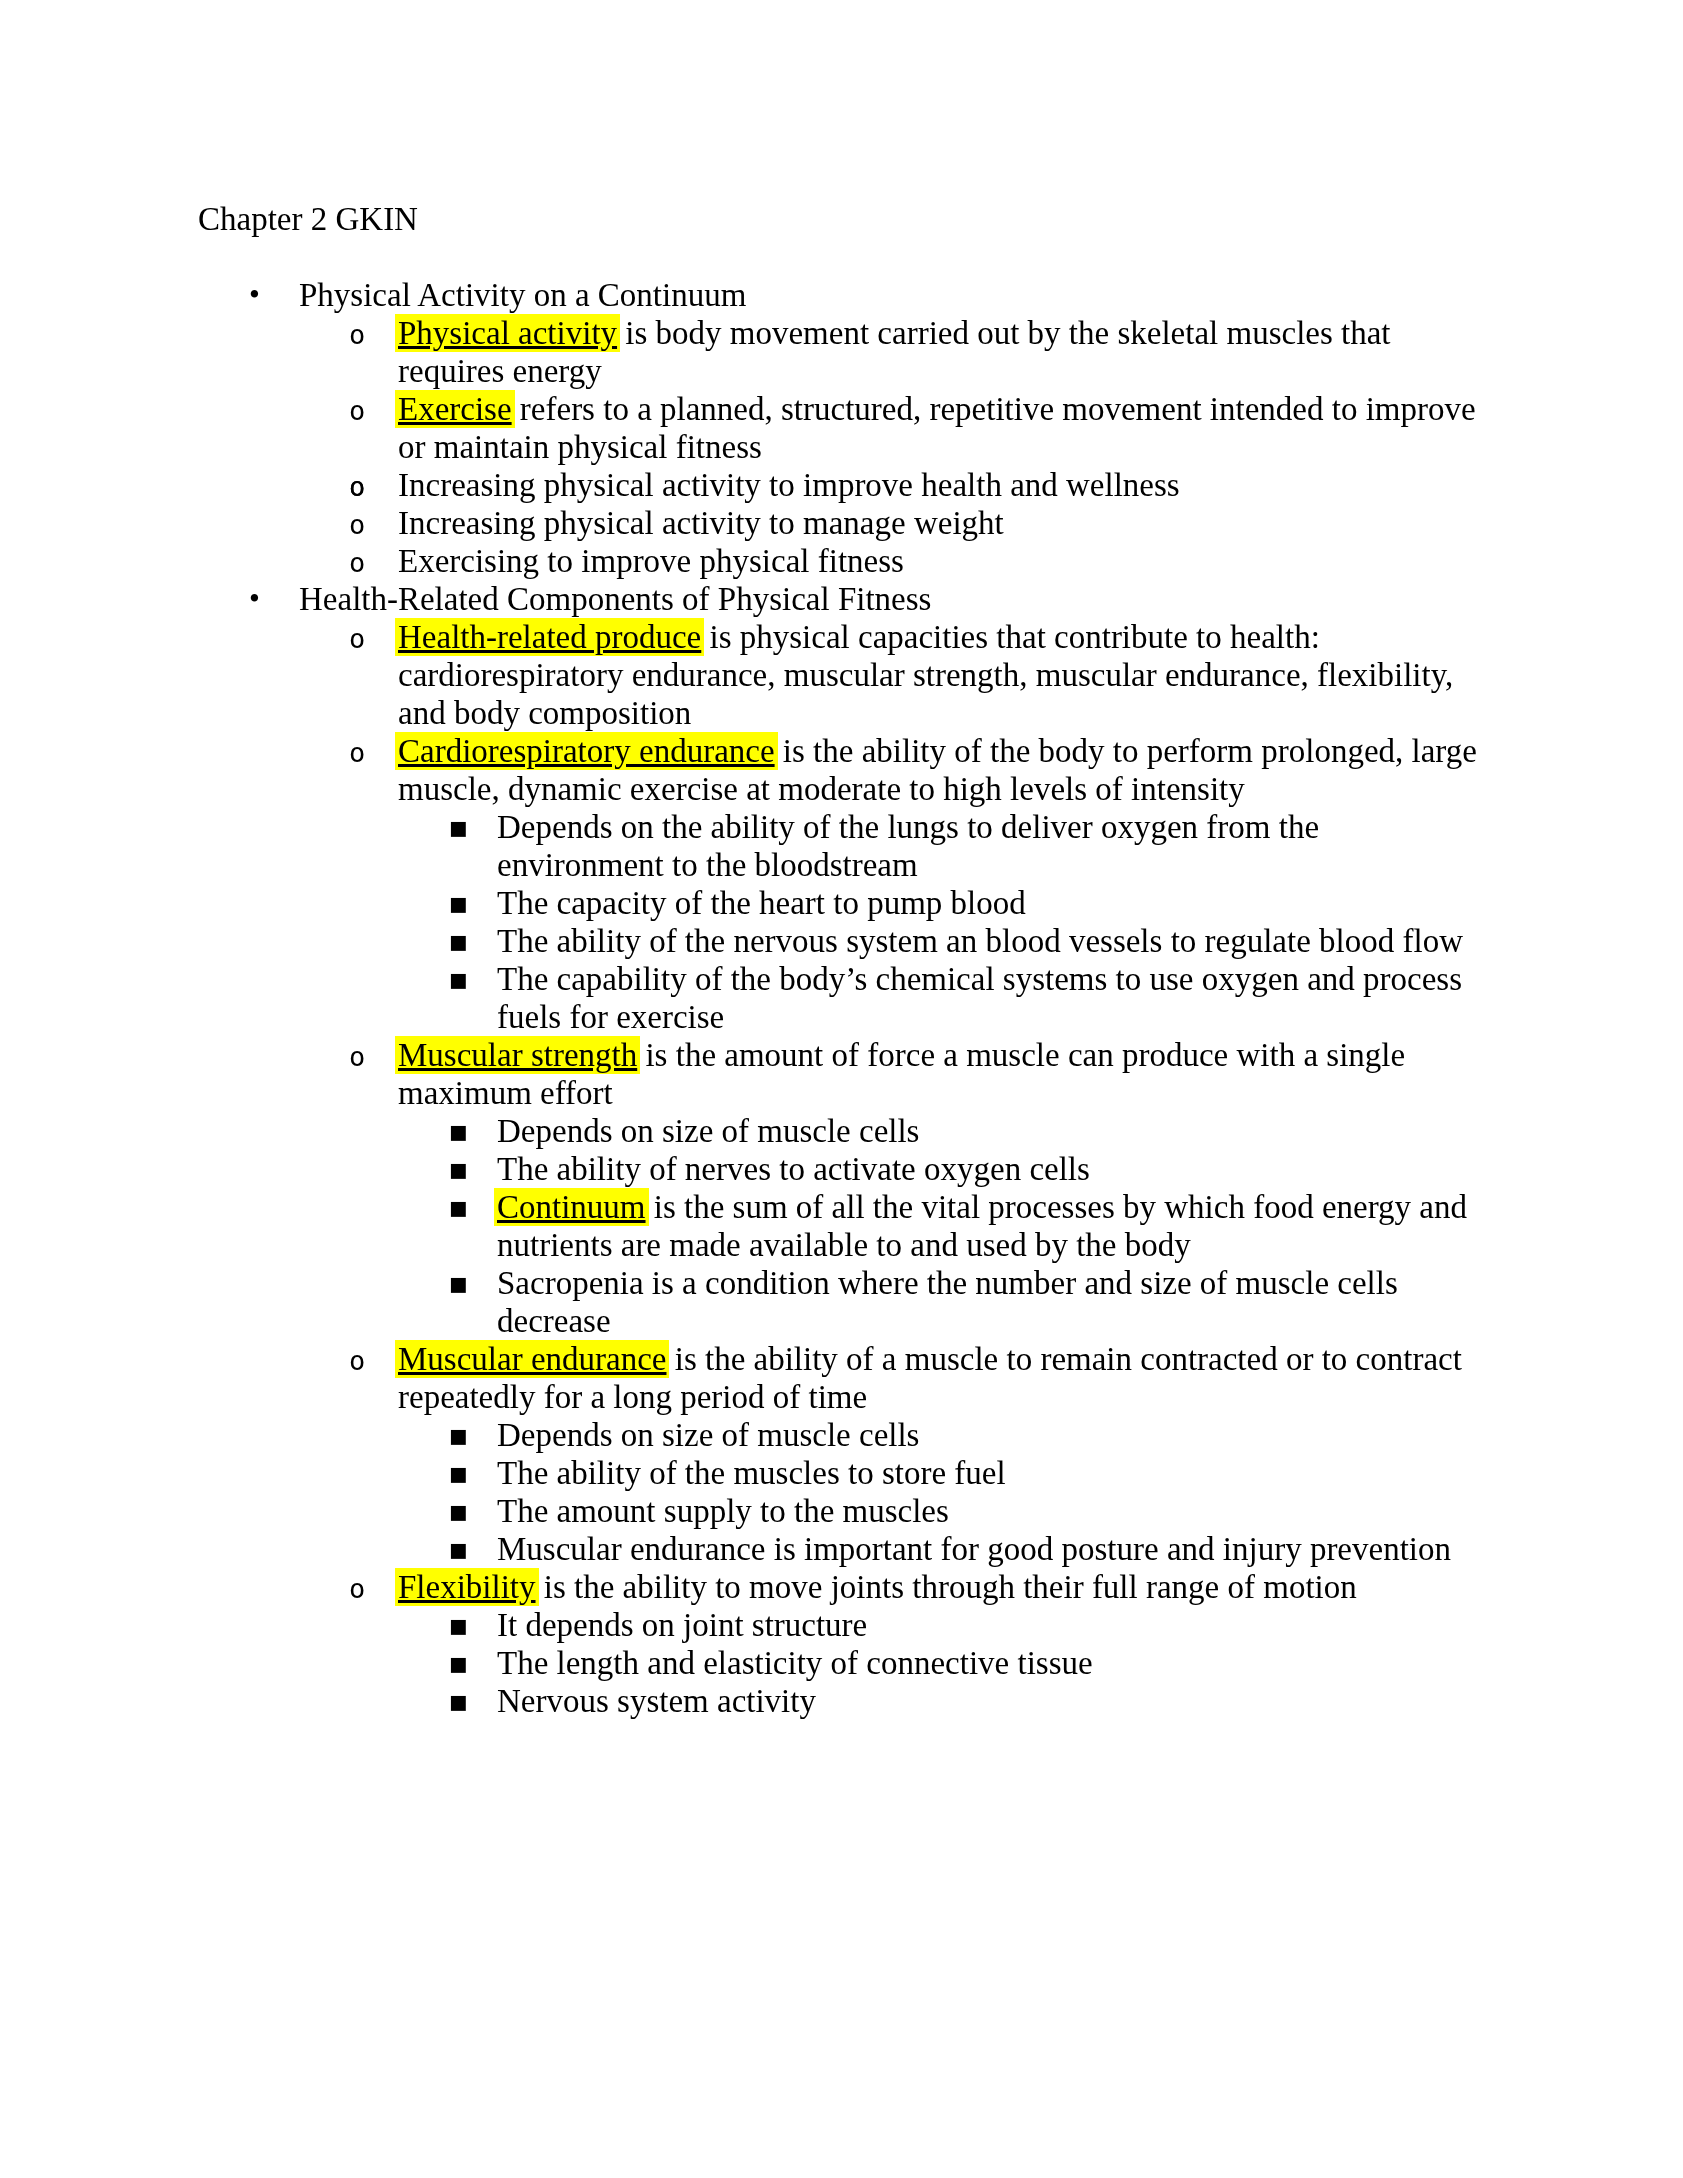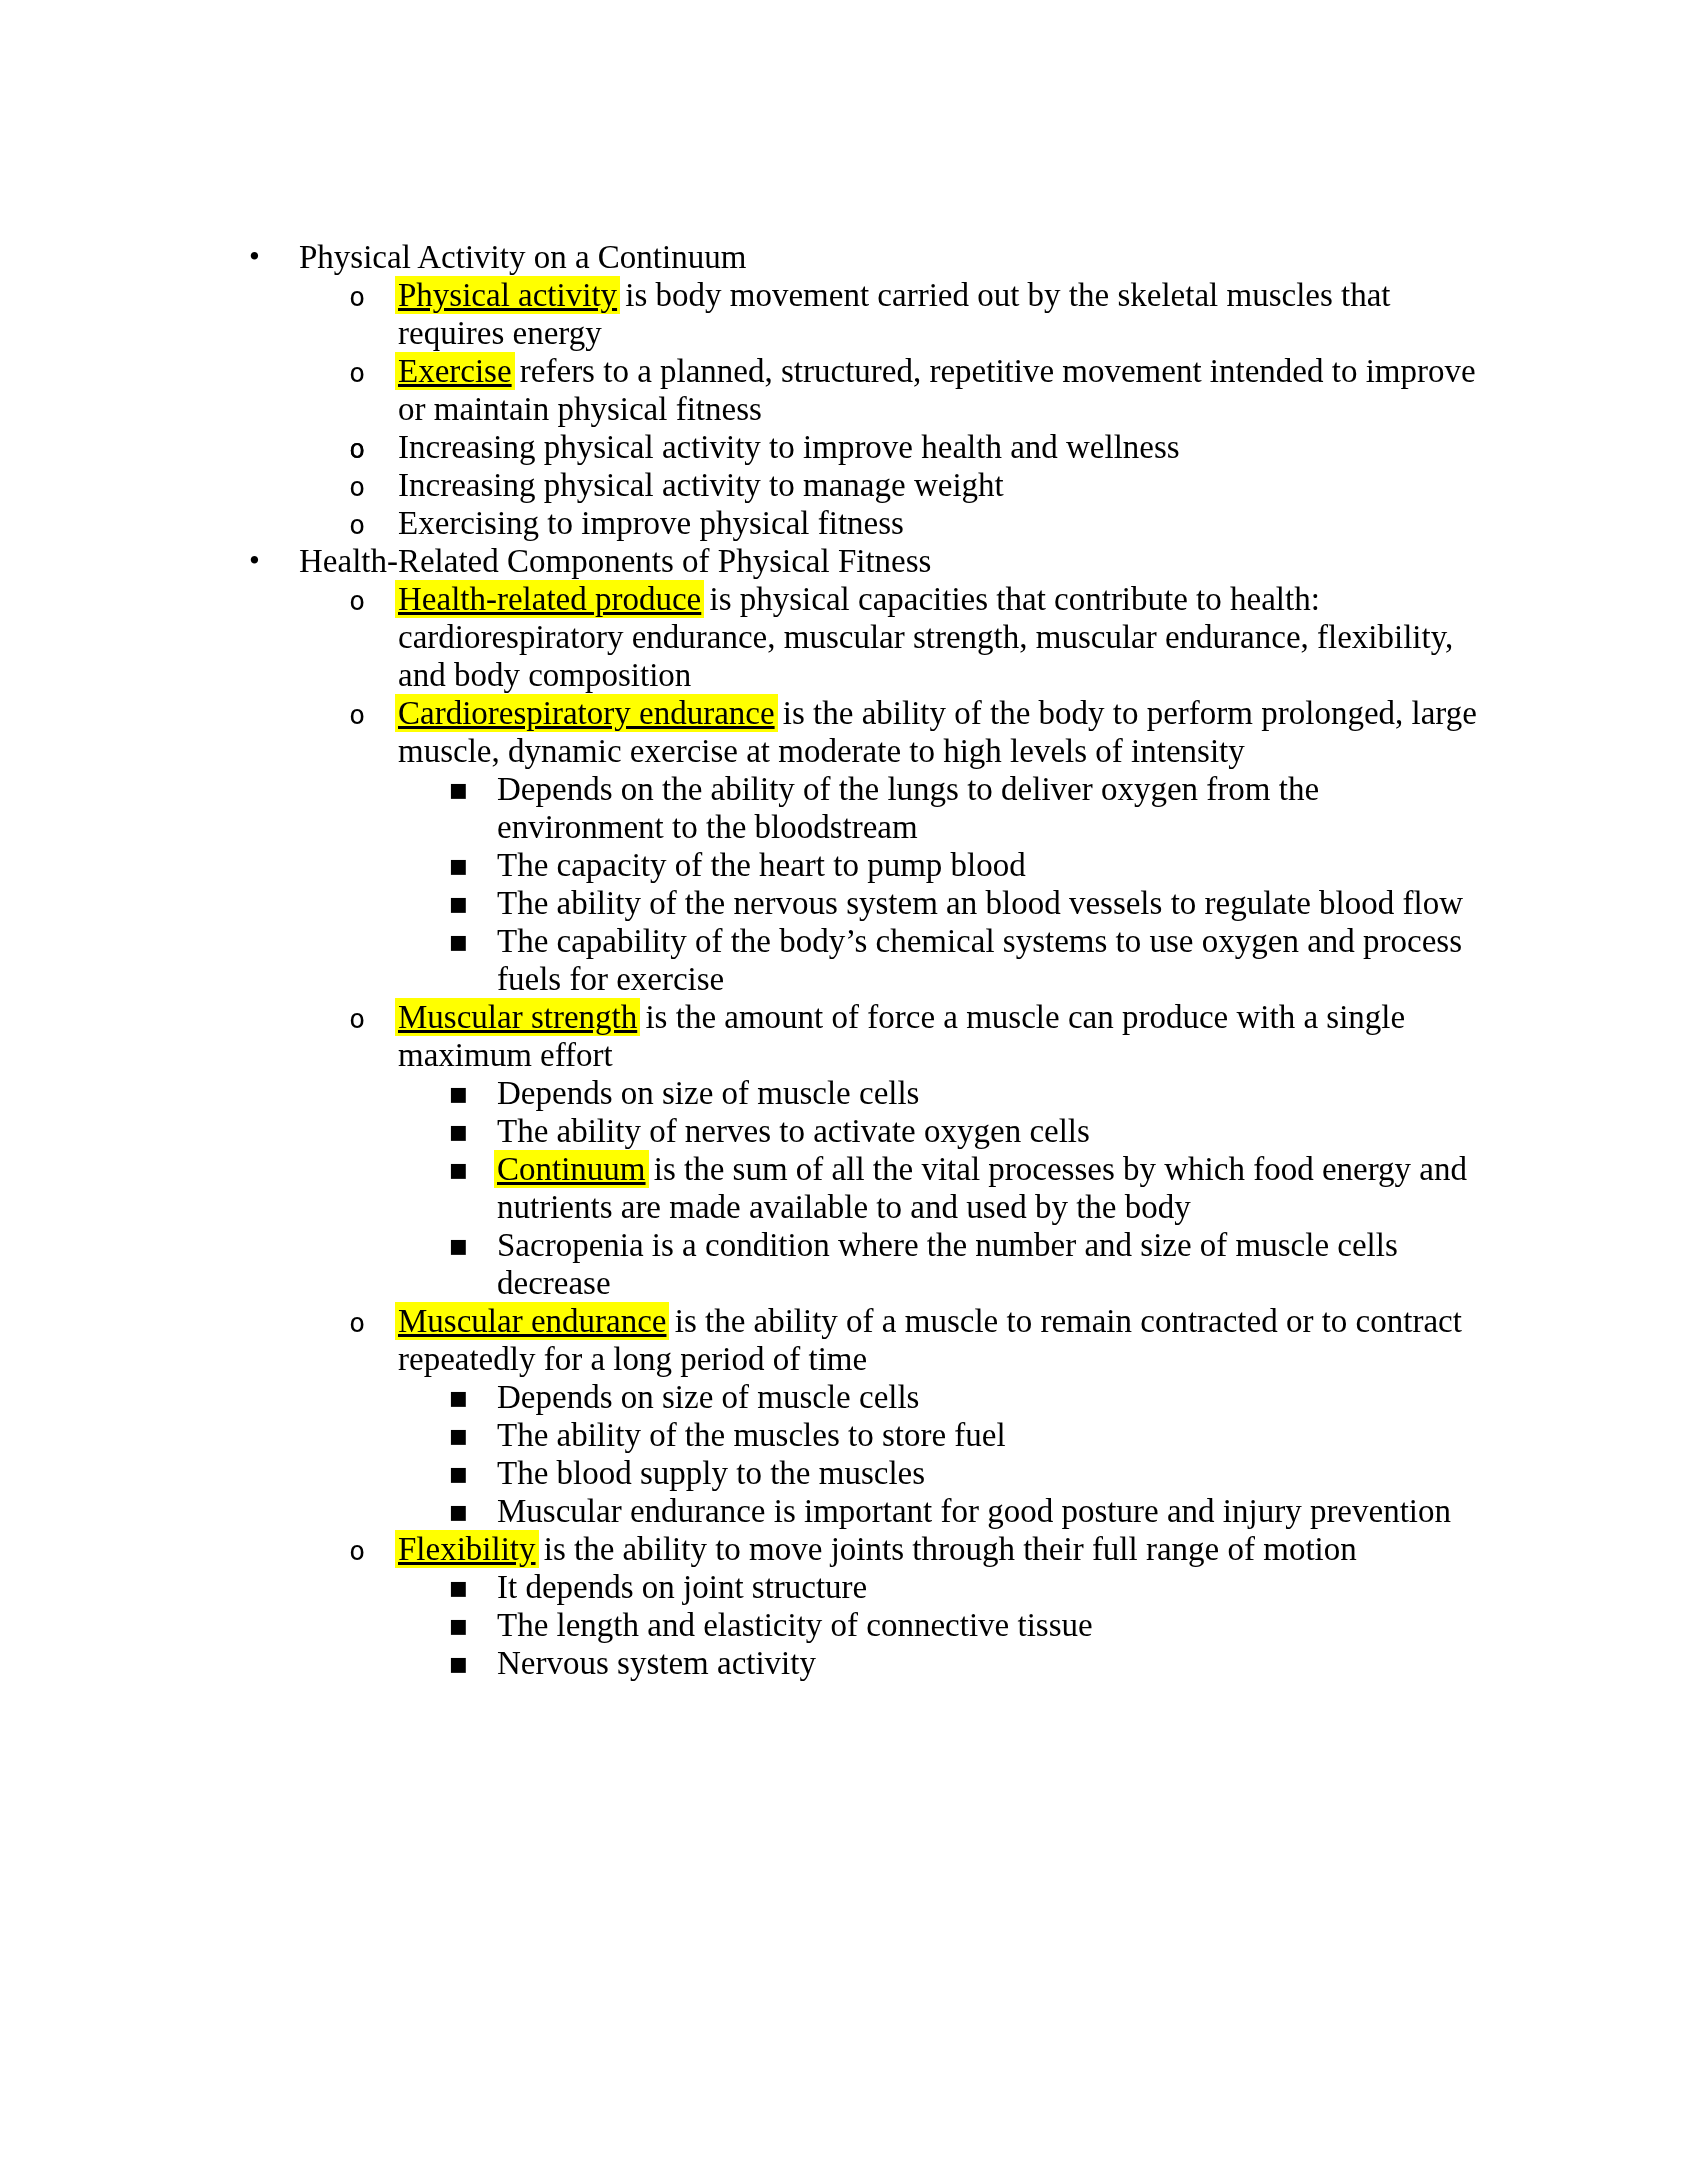--- a/index.html
+++ b/index.html
@@ -35,20 +35,21 @@
   .b2 { left: 151px; top: 2px; font-family: "DejaVu Sans Mono", monospace; font-size: 27px; }
   .b3 { left: 250px; font-family: "DejaVu Sans", sans-serif; font-size: 30px; }
   .hl { background: #ffff00; padding: 1px 3px; margin: -1px -3px; text-decoration: underline; }
 </style>
 </head>
 <body>
 
 <div class="page">
   <div class="content">
 
+    <p class="line">Chapter 2 GKIN</p>
     <div class="blank"></div>
 
     <div class="li l1">
       <span class="b b1">•</span>
       <span>Physical Activity on a Continuum</span>
     </div>
 
     <div class="li l2">
       <span class="b b2">o</span>
       <span class="hl">Physical activity</span><span> is body movement carried out by the skeletal muscles that requires energy</span>
@@ -148,21 +149,21 @@
       <span>Depends on size of muscle cells</span>
     </div>
 
     <div class="li l3">
       <span class="b b3">▪</span>
       <span>The ability of the muscles to store fuel</span>
     </div>
 
     <div class="li l3">
       <span class="b b3">▪</span>
-      <span>The blood supply to the muscles</span>
+      <span>The amount supply to the muscles</span>
     </div>
 
     <div class="li l3">
       <span class="b b3">▪</span>
       <span>Muscular endurance is important for good posture and injury prevention</span>
     </div>
 
     <div class="li l2">
       <span class="b b2">o</span>
       <span class="hl">Flexibility</span><span> is the ability to move joints through their full range of motion</span>

